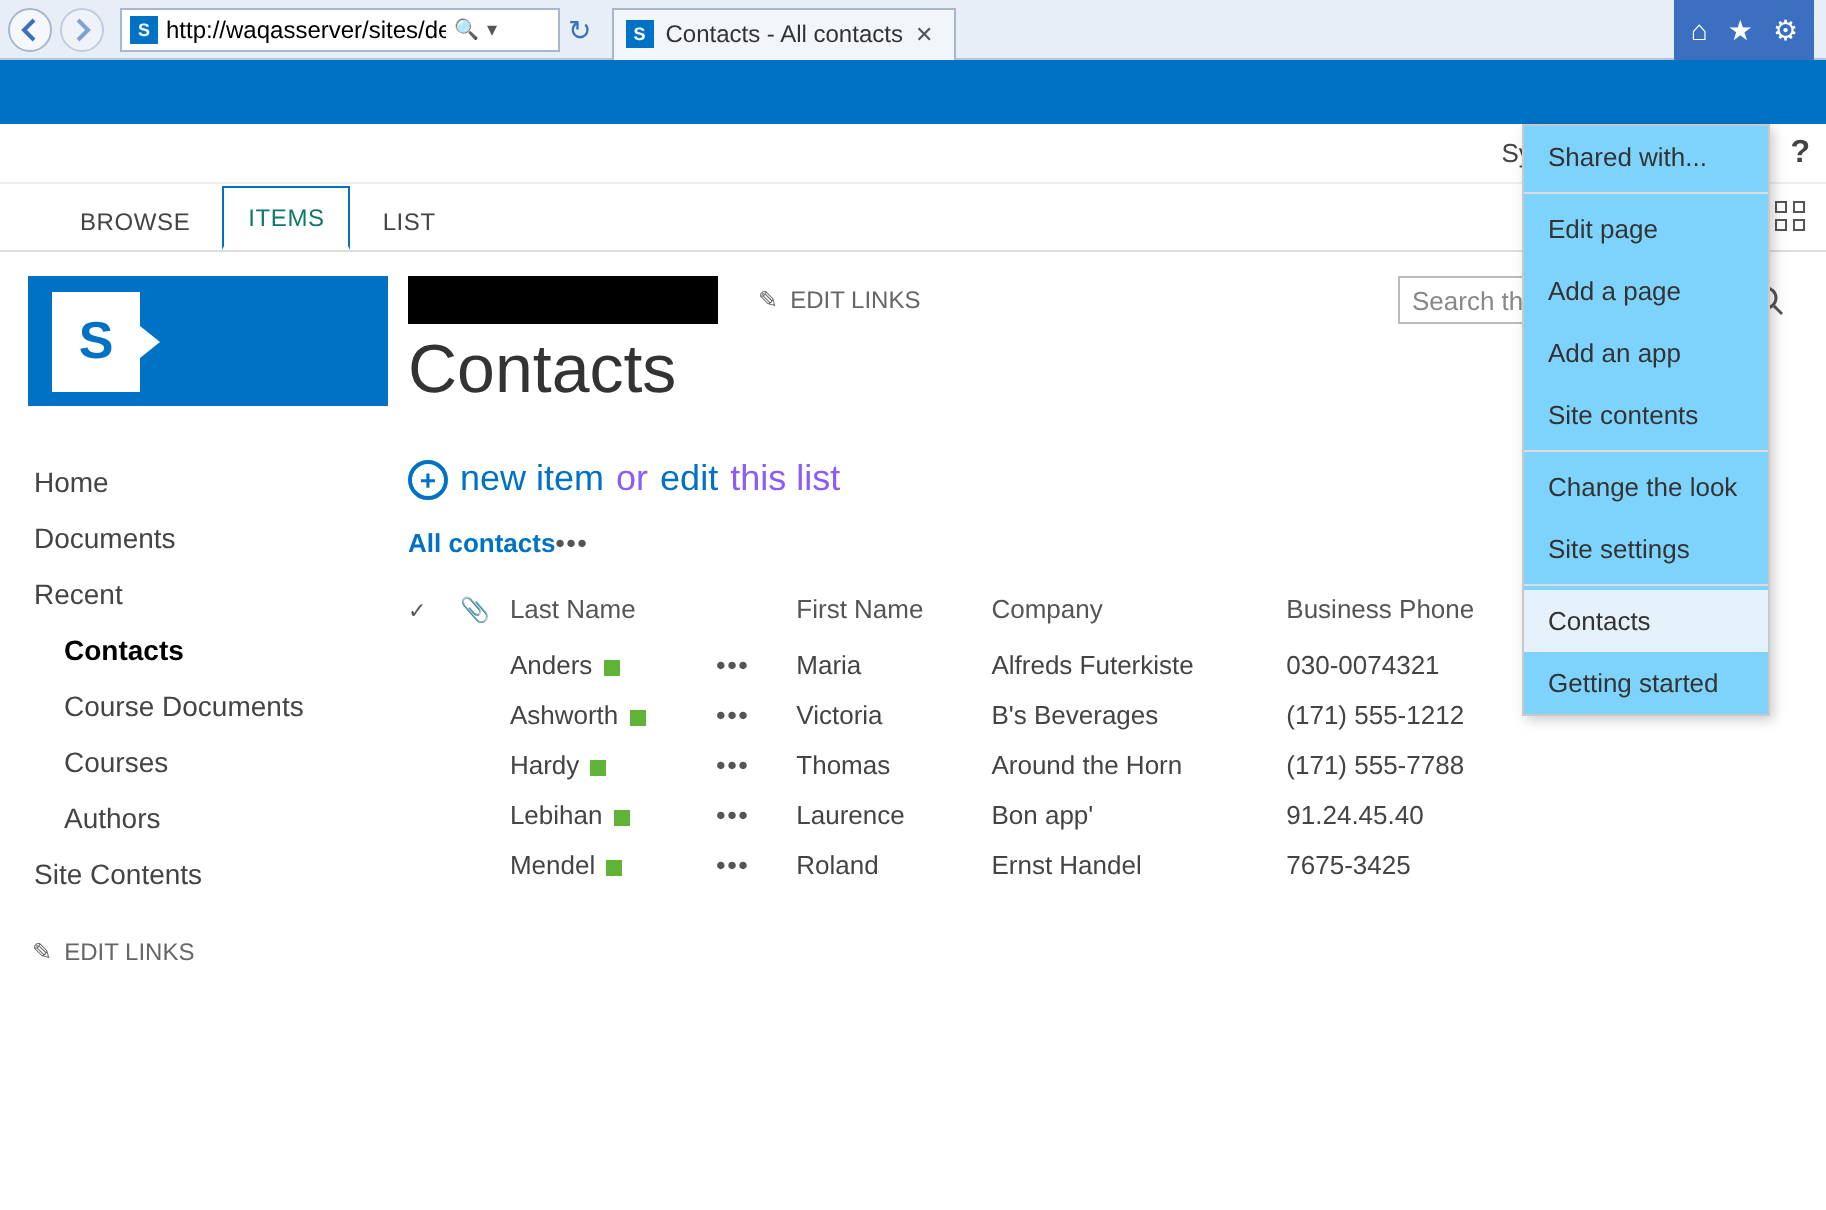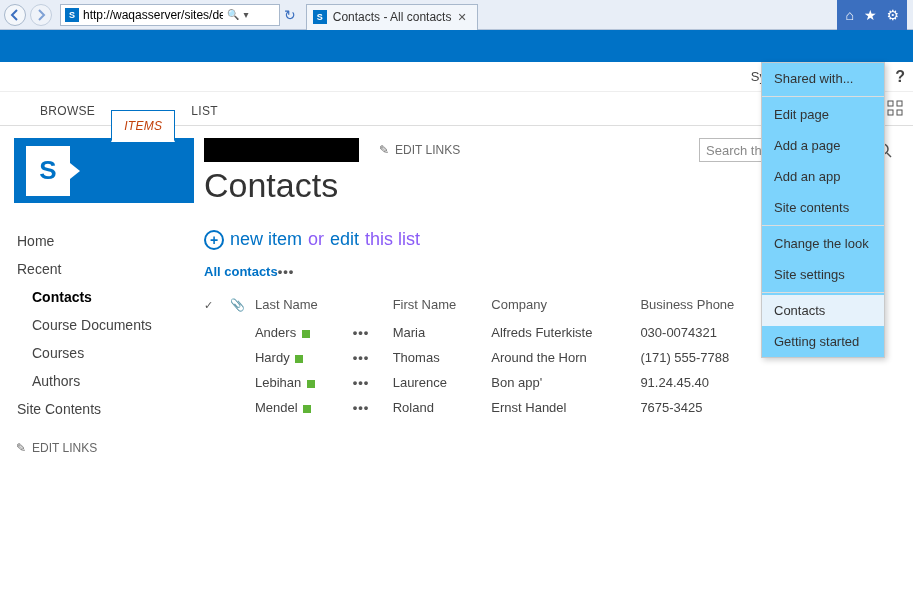--- a/index.html
+++ b/index.html
@@ -25,21 +25,21 @@
   
   .account-bar { height: 30px; background:#fff; border-bottom:1px solid #eee; display:flex; align-items:center; justify-content:flex-end; padding-right:8px; gap:12px; color:#444;}
   .account-link { display:flex; align-items:center; gap:4px; cursor:pointer; font-size:13px;}
   .caret-down { font-size:9px; }
   .gear { font-size:16px; cursor:pointer; }
   .help { font-size:16px; cursor:pointer; font-weight:bold; color:#444;}
 
   
   .ribbon { height: 34px; border-bottom: 1px solid #ddd; display:flex; align-items:flex-end; padding-left:28px; gap:4px;}
   .ribbon-tab { padding: 8px 12px 7px; font-size: 12px; color:#444; cursor:pointer; text-transform: uppercase; letter-spacing:0.3px;}
-  .ribbon-tab.active { border: 1px solid #0072c6; border-bottom:2px solid #fff; color:#c2410c; background:#fff; position:relative; top:17px;font-style:italic;}
+  .ribbon-tab.active { border: 1px solid #0072c6; border-bottom:2px solid #fff; color:#0f766e; background:#fff; position:relative; top:0;}
   .ribbon-focus { position:absolute; right:10px; top:100px; font-size:14px; color:#444; cursor:pointer;}
 
   
   .main { display:flex; }
   .left-col { width: 200px; padding: 12px 0 0 0; }
   .sp-logo { width: 180px; height:65px; background:#0072c6; margin-left:14px; display:flex; align-items:center;}
   .sp-logo-inner { margin-left:12px; display:flex; align-items:center;}
   .sp-logo-box { width:44px; height:50px; background:#fff; display:flex; align-items:center; justify-content:center; color:#0072c6; font-weight:600; font-size:26px; position:relative;}
   .sp-logo-box::after { content:""; position:absolute; right:-10px; top:50%; transform:translateY(-50%); border-left:10px solid #fff; border-top:8px solid transparent; border-bottom:8px solid transparent;}
   .quick-launch { margin-top: 24px; }
@@ -149,20 +149,21 @@
 <div class="main">
 
   <div class="left-col">
     <div class="sp-logo">
       <div class="sp-logo-inner">
         <div class="sp-logo-box">S</div>
       </div>
     </div>
     <div class="quick-launch" id="ql">
         <div class="ql-item">Home</div>
+        <div class="ql-item">Documents</div>
         <div class="ql-item">Recent</div>
         <div class="ql-item sub selected">Contacts</div>
         <div class="ql-item sub">Course Documents</div>
         <div class="ql-item sub">Courses</div>
         <div class="ql-item sub">Authors</div>
         <div class="ql-item">Site Contents</div>
       </div>
     <div class="ql-edit">
       <span class="pencil">✎</span>
       <span>EDIT LINKS</span>
@@ -224,20 +225,30 @@
             <td>Anders <span class="green-sq"></span></td>
             <td><span class="row-dots">•••</span></td>
             <td>Maria</td>
             <td>Alfreds Futerkiste</td>
             <td>030-0074321</td>
             <td></td>
           </tr>
           <tr>
             <td class="check-col"></td>
             <td class="attach-col"></td>
+            <td>Ashworth <span class="green-sq"></span></td>
+            <td><span class="row-dots">•••</span></td>
+            <td>Victoria</td>
+            <td>B's Beverages</td>
+            <td>(171) 555-1212</td>
+            <td></td>
+          </tr>
+          <tr>
+            <td class="check-col"></td>
+            <td class="attach-col"></td>
             <td>Hardy <span class="green-sq"></span></td>
             <td><span class="row-dots">•••</span></td>
             <td>Thomas</td>
             <td>Around the Horn</td>
             <td>(171) 555-7788</td>
             <td></td>
           </tr>
           <tr>
             <td class="check-col"></td>
             <td class="attach-col"></td>

